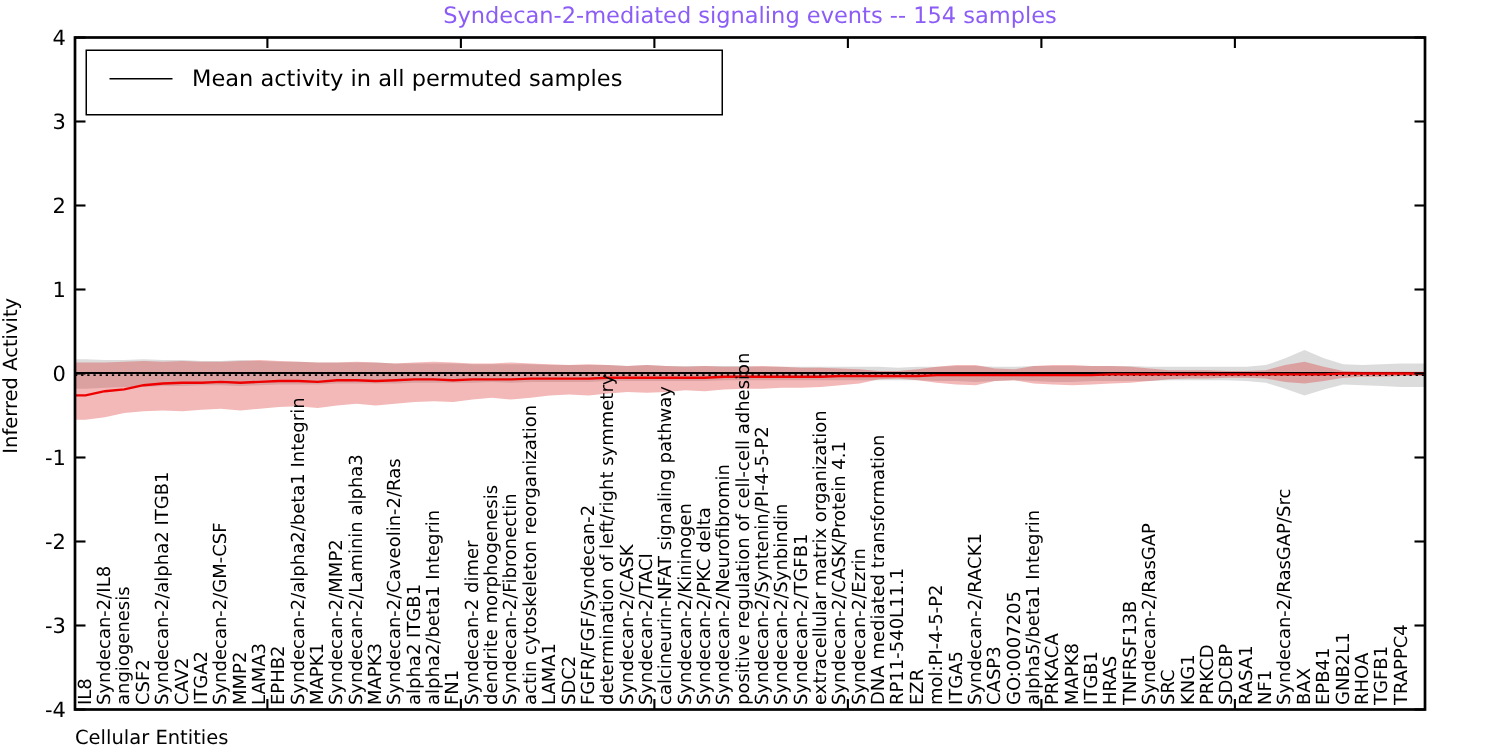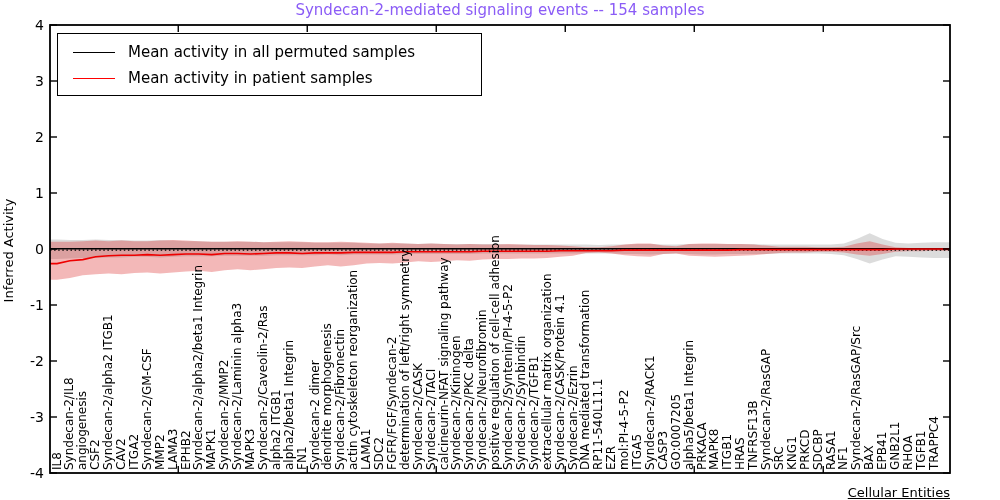--- a/index.html
+++ b/index.html
@@ -9,25 +9,25 @@
   }
   .chart-title{
     position:absolute;top:1px;left:50px;width:900px;text-align:center;
     font-size:15px;color:#8b5cf6;white-space:nowrap;
   }
   .ylabel{
     position:absolute;left:-57px;top:243px;width:130px;text-align:center;
     font-size:13px;transform:rotate(-90deg);white-space:nowrap;
   }
   .xlabel{
-    position:absolute;left:50px;bottom:0px;width:900px;text-align:right;
-    font-size:13px;white-space:nowrap;text-decoration:underline;
+    position:absolute;left:50px;bottom:0px;width:900px;text-align:left;
+    font-size:13px;white-space:nowrap;
   }
   .legend{
-    position:absolute;left:57px;top:33px;width:425px;height:63px;
+    position:absolute;left:57px;top:33px;width:425px;height:44px;
     background:#ffffff;border:1.6px solid #000;box-sizing:border-box;
     padding-top:5px;
   }
   .legend-row{display:flex;align-items:center;height:26px;padding-left:15px;}
   .legend-line{display:inline-block;width:42px;height:0;border-top:1.6px solid #000;margin-right:13px;flex:0 0 auto;}
   .legend-label{font-size:15px;white-space:nowrap;}
   svg{position:absolute;left:0;top:0;}
 </style>
 </head>
 <body>
@@ -162,21 +162,17 @@
       </g>
   </svg>
 
   <div class="chart-title">Syndecan-2-mediated signaling events -- 154 samples</div>
 
   <div class="legend">
     <div class="legend-row">
       <span class="legend-line" style="border-top-color: rgb(0, 0, 0);"></span>
       <span class="legend-label">Mean activity in all permuted samples</span>
     </div>
-    <div class="legend-row">
-      <span class="legend-line" style="border-top-color: rgb(255, 0, 0);"></span>
-      <span class="legend-label">Mean activity in patient samples</span>
-    </div>
   </div>
 
   <div class="ylabel">Inferred Activity</div>
   <div class="xlabel">Cellular Entities</div>
 </div>
 
 </body></html>

